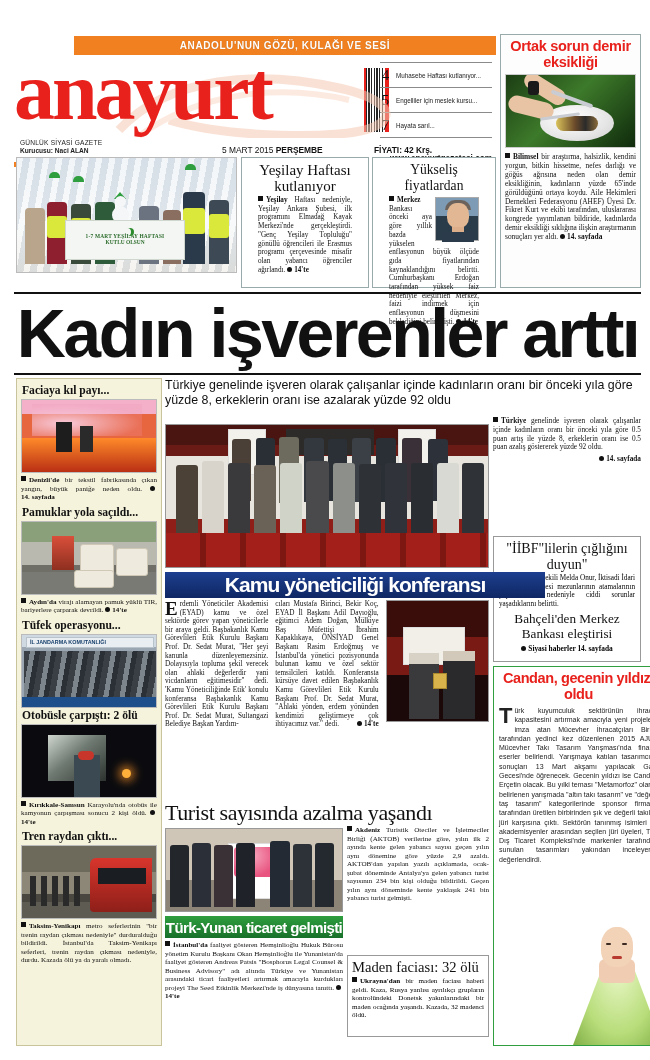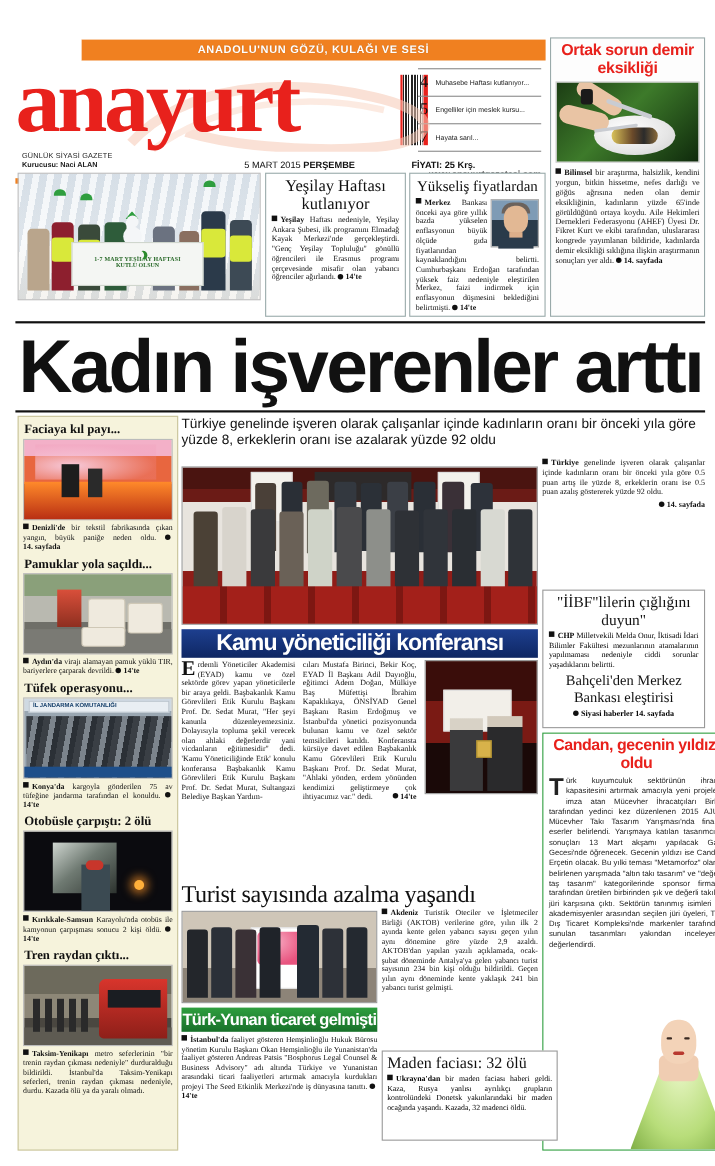--- a/index.html
+++ b/index.html
@@ -111,21 +111,21 @@
   .person{ position:absolute; bottom:8px; border-radius:4px 4px 0 0; }
   .vest{ position:absolute; border-radius:3px; background:#d9e83a; }
   .cap{ position:absolute; width:11px; height:6px; border-radius:5px 5px 0 0; background:#2f9e3f;}
   .snowman{ position:absolute; left:92px; top:38px; width:22px; height:28px; }
   .snowman .b1{ position:absolute; left:3px; top:10px; width:17px; height:18px; border-radius:50%; background:#f4f6f8;}
   .snowman .b2{ position:absolute; left:6px; top:0px; width:11px; height:11px; border-radius:50%; background:#f4f6f8;}
   .snowman .hat{ position:absolute; left:5px; top:-4px; width:12px; height:7px; background:#2f9e3f;
                  clip-path:polygon(50% 0,100% 100%,0 100%);}
 
   
-  .teaser { position:absolute; border:1px solid #9aa; background:#fff; padding:4px 5px; }
+  .teaser { position:absolute; border:1px solid #9aa; background:#fff; padding:4px 16px; }
   .t1 { left:241px; top:157px; width:128px; height:131px; }
   .t2 { left:372px; top:157px; width:124px; height:131px; }
   .t-head { font-family:"Liberation Serif",serif; font-size:15px; line-height:16px;
             text-align:center; color:#111; }
   .t-head.small { font-size:13.6px; }
   .t-body { font-family:"Liberation Serif",serif; font-size:7.2px; line-height:8.7px;
             text-align:justify; color:#111; margin-top:2px; }
   .erdogan { float:right; width:44px; height:44px; margin:1px 0 1px 3px;
      background:linear-gradient(180deg,#7e9bb5 0 42%,#2a3b4a 42% 100%);
      position:relative; border:1px solid #aaa; }
@@ -236,21 +236,21 @@
   .sg-skin{ position:absolute; left:30px; bottom:62px; width:36px; height:24px; background:#f0cdb2; border-radius:6px;}
   .sg-face{ position:absolute; left:32px; bottom:78px; width:32px; height:40px;
      background:#f3d3b8; border-radius:46% 46% 42% 42%;}
   .sg-hair{ position:absolute; left:20px; bottom:74px; width:56px; height:62px;
      background:linear-gradient(180deg,#2a1a18 0 30%,#8e2a22 30% 62%,#c4432f 62% 100%);
      border-radius:28px 28px 18px 18px; z-index:-1;}
   .sg-eye{ position:absolute; width:5px; height:2px; background:#3a2a22; border-radius:2px;}
   .sg-lip{ position:absolute; left:43px; bottom:86px; width:10px; height:3px; background:#b8392f; border-radius:3px;}
 
   
-  .kamu-bar { position:absolute; left:165px; top:572px; width:324px; height:26px;
+  .kamu-bar { position:absolute; left:165px; top:572px; width:380px; height:26px;
      background:linear-gradient(180deg,#1d3f8f,#0f2763);
      font-family:"Liberation Sans",sans-serif; font-weight:bold; font-size:21px;
      color:#fff; display:flex; align-items:center; justify-content:center;
      letter-spacing:-.9px; }
   .kamu-cols { position:absolute; left:165px; top:600px; width:324px; height:190px;
      display:flex; gap:7px; }
   .kcol { width:104px; font-family:"Liberation Serif",serif; font-size:7.2px;
      line-height:8.6px; text-align:justify; color:#111; }
   .kcol .drop{ float:left; font-family:"Liberation Serif",serif; font-weight:bold;
      font-size:19px; line-height:15px; margin:1px 2px 0 0; }
@@ -274,21 +274,21 @@
      background:#fff; border:1px solid #ddd;}
   .tp-pink{ position:absolute; left:68px; top:18px; width:42px; height:30px;
      background:radial-gradient(ellipse at 40% 30%,#f7a8c0,#e8547f 70%); border-radius:4px;}
   .tp-p{ position:absolute; bottom:4px; border-radius:3px 3px 0 0; background:#23262b;}
 
   .turist-bul { position:absolute; left:347px; top:826px; width:142px;
      font-family:"Liberation Serif",serif; font-size:7.1px; line-height:8.5px;
      text-align:justify; color:#111; }
   .turist-bul p{ margin-bottom:3px; }
 
-  .maden { position:absolute; left:347px; top:955px; width:160px; height:82px;
+  .maden { position:absolute; left:347px; top:955px; width:142px; height:82px;
      border:1px solid #999; padding:3px 4px; background:#fff; }
   .maden-h { font-family:"Liberation Serif",serif; font-size:14.6px; line-height:16px;
      color:#111; text-align:left; }
   .maden-b { font-family:"Liberation Serif",serif; font-size:7.1px; line-height:8.5px;
      text-align:justify; margin-top:2px; }
 
   .tybar { position:absolute; left:165px; top:916px; width:178px; height:22px;
      background:linear-gradient(180deg,#2e9e3e,#18702a);
      font-family:"Liberation Sans",sans-serif; font-weight:bold; font-size:15px;
      color:#fff; display:flex; align-items:center; justify-content:center; letter-spacing:-.6px; }
@@ -314,21 +314,21 @@
     </div>
     <div class="mast-foot">
       <div class="mf-left">
         <div class="l1">GÜNLÜK SİYASİ GAZETE</div>
         <div>Kurucusu: Naci ALAN</div>
       </div>
       <div class="mf-date">
         <span>5 MART 2015</span>
         <b>PERŞEMBE</b>
       </div>
-      <div class="mf-price">FİYATI: 25 Krş.</div>
+      <div class="mf-price">FİYATI: 42 Krş.</div>
     </div>
     <div class="orange-rule"></div>
   </div>
 
   <div class="index">
     <div class="idx-row">
       <div class="idx-num">4</div>
       <div class="idx-txt">Muhasebe Haftası kutlanıyor...</div>
     </div>
     <div class="idx-row">
@@ -444,24 +444,20 @@
         <span class="dot"></span><span class="ref">14'te</span>
       </div>
     </div>
 
     <div>
       <div class="lr-head">Tüfek operasyonu...</div>
       <div class="lr-photo ph-rifle">
         <div class="hdr">İL JANDARMA KOMUTANLIĞI</div>
         <div class="guns"></div>
         <div class="table"></div>
-      </div>
-      <div class="lr-body">
-        <span class="sq"></span><b>Konya'da</b><span> kargoyla gönderilen 75 av tüfeğine jandarma tarafından el konuldu.</span>
-        <span class="dot"></span><span class="ref">14'te</span>
       </div>
     </div>
 
     <div>
       <div class="lr-head">Otobüsle çarpıştı: 2 ölü</div>
       <div class="lr-photo ph-bus">
         <div class="wreck"></div>
         <div class="man"></div>
         <div class="hat"></div>
         <div class="flare"></div>

